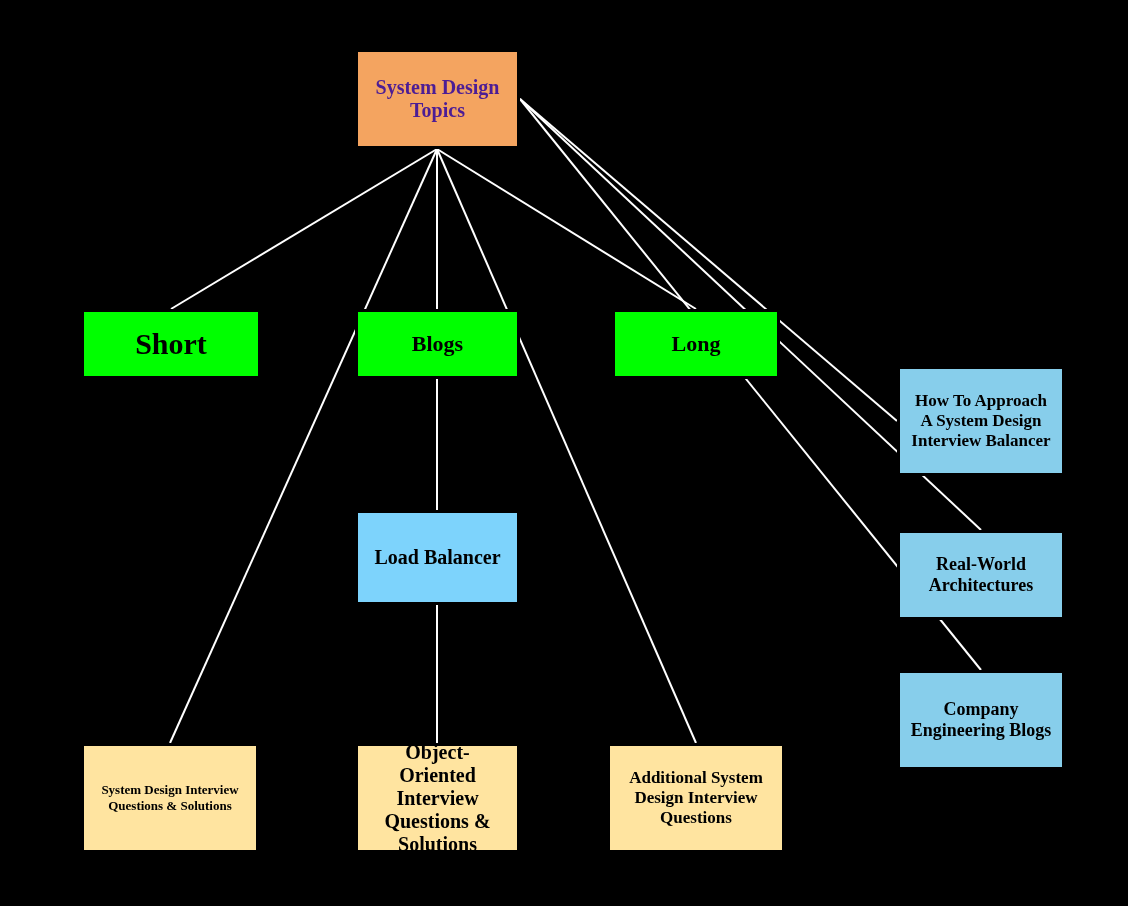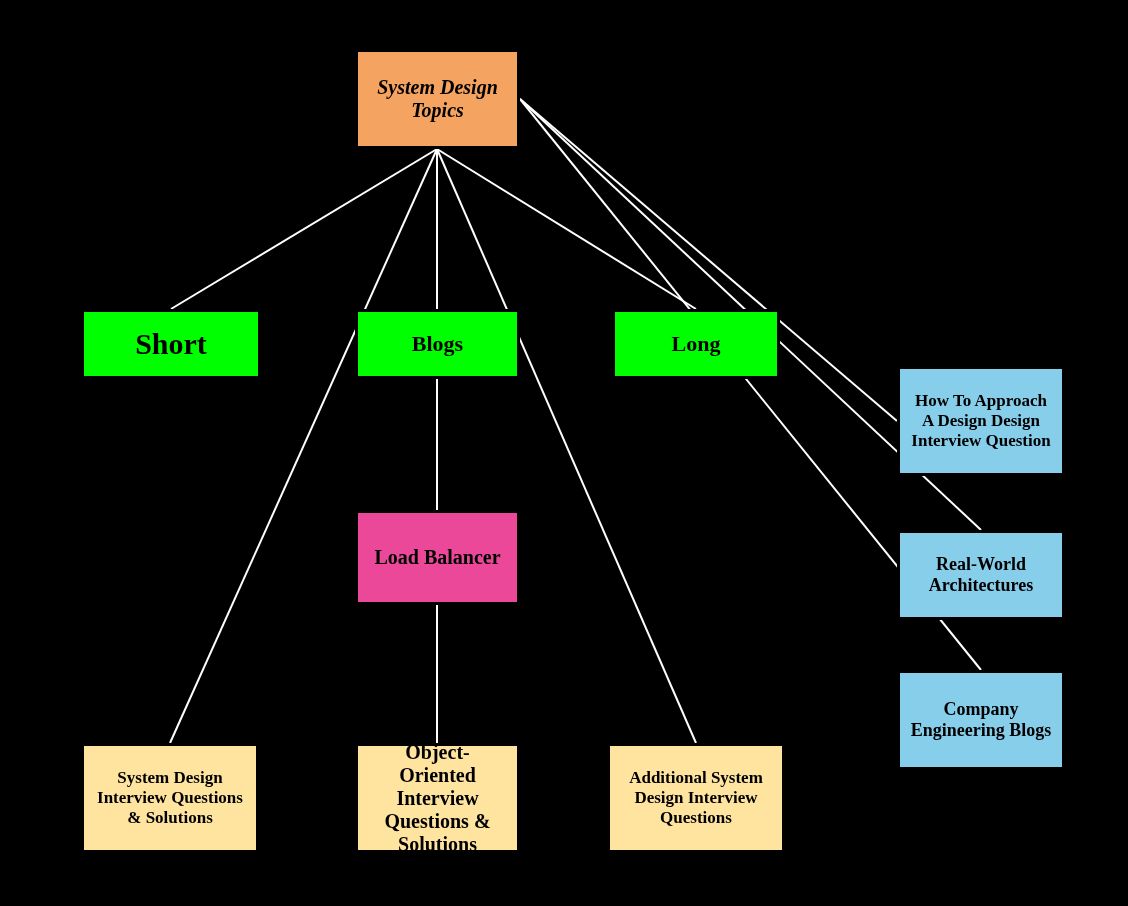--- a/index.html
+++ b/index.html
@@ -20,31 +20,30 @@
       justify-content: center;
       text-align: center;
       font-weight: 900;
       font-size: 18px;
       padding: 10px;
       border: 3px solid #000;
     }
 
     .node-orange {
       background: #F4A460;
-      color: #000000;
-      font-style: italic;
+      color: #4c1d95;
     }
 
     .node-green {
       background: #00FF00;
       color: #000;
     }
 
     .node-pink {
-      background: #ec4899;
+      background: #7dd3fc;
       color: #000;
     }
 
     .node-blue {
       background: #87CEEB;
       color: #000;
     }
 
     .node-yellow {
       background: #FFE4A0;
@@ -101,36 +100,36 @@
 
 <div class="node node-green" style="left:355px; top:309px; width:165px; height:70px; font-size:22px;">
   <span>Blogs</span>
 </div>
 
 <div class="node node-green" style="left:612px; top:309px; width:168px; height:70px; font-size:22px;align-items:center;">
   <span>Long</span>
 </div>
 
 <div class="node node-blue" style="left:897px; top:366px; width:168px; height:110px; font-size:17px;">
-  <span>How To Approach A Design Design Interview Question</span>
+  <span>How To Approach A System Design Interview Balancer</span>
 </div>
 
 <div class="node node-pink" style="left:355px; top:510px; width:165px; height:95px; font-size:20px;">
   <span>Load Balancer</span>
 </div>
 
 <div class="node node-blue" style="left:897px; top:530px; width:168px; height:90px; font-size:18px;">
   <span>Real-World Architectures</span>
 </div>
 
 <div class="node node-blue" style="left:897px; top:670px; width:168px; height:100px; font-size:18px;align-items:center;">
   <span>Company Engineering Blogs</span>
 </div>
 
-<div class="node node-yellow" style="left:81px; top:743px; width:178px; height:110px; font-size:17px;align-items:center;">
+<div class="node node-yellow" style="left:81px; top:743px; width:178px; height:110px; font-size:13px;align-items:center;">
   <span>System Design Interview Questions &amp; Solutions</span>
 </div>
 
 <div class="node node-yellow" style="left:355px; top:743px; width:165px; height:110px; font-size:20px;">
   <span>Object-Oriented Interview Questions &amp; Solutions</span>
 </div>
 
 <div class="node node-yellow" style="left:607px; top:743px; width:178px; height:110px; font-size:17px;">
   <span>Additional System Design Interview Questions</span>
 </div>

